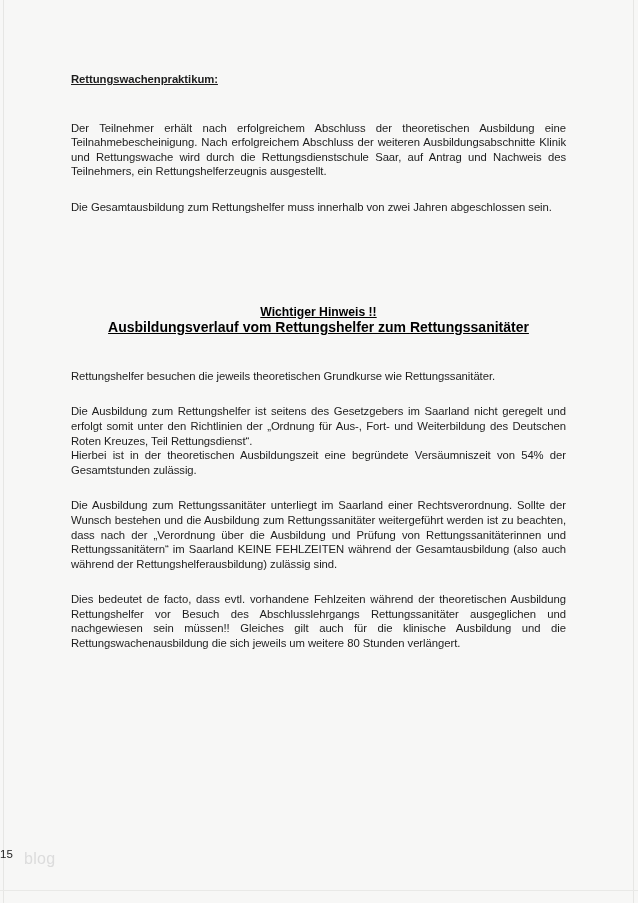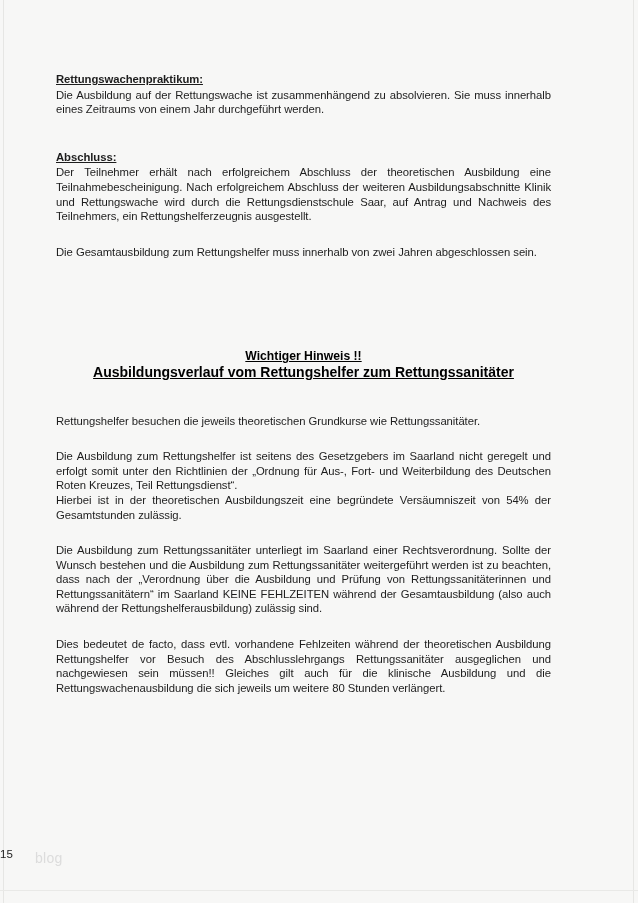--- a/index.html
+++ b/index.html
@@ -41,21 +41,21 @@
     position: absolute;
     left: 0;
     top: 890px;
     width: 638px;
     height: 1px;
     background: #e9e9e7;
   }
 
   .content {
     position: absolute;
-    left: 56px;
+    left: 71px;
     top: 72px;
     width: 495px;
   }
 
   .section {
     margin-bottom: 0;
   }
 
   .sub-heading {
     font-size: 11.3px;
@@ -96,23 +96,23 @@
 
   .footer {
     position: absolute;
     left: 0;
     top: 846px;
     width: 638px;
     height: 24px;
   }
   .footer-watermark {
     position: absolute;
-    left: 35px;
+    left: 24px;
     top: 4px;
-    font-size: 14px;
+    font-size: 16px;
     color: #dcdcdc;
     letter-spacing: 0.3px;
   }
   .footer-pageno {
     position: absolute;
     left: 0;
     top: 2px;
     width: 566px;
     font-size: 11.5px;
     color: #1d1d1d;
@@ -124,27 +124,25 @@
 <div class="page">
 
   <div class="page-edge-left"></div>
   <div class="page-edge-right"></div>
   <div class="page-edge-bottom"></div>
 
   <div class="content">
 
     <div class="section">
       <div class="sub-heading">Rettungswachenpraktikum:</div>
-      <p class="body">Die Ausbildung auf der Rettungswache ist zusammenhängend zu absolvieren. Sie muss innerhalb eines Zeitraums von einem Jahr durchgeführt werden.</p>
     </div>
 
     <div class="gap-lg"></div>
 
     <div class="section">
-      <div class="sub-heading">Abschluss:</div>
       <p class="body">Der Teilnehmer erhält nach erfolgreichem Abschluss der theoretischen Ausbildung eine Teilnahmebescheinigung. Nach erfolgreichem Abschluss der weiteren Ausbildungsabschnitte Klinik und Rettungswache wird durch die Rettungsdienstschule Saar, auf Antrag und Nachweis des Teilnehmers, ein Rettungshelferzeugnis ausgestellt.</p>
       <div class="gap-md"></div>
       <p class="body">Die Gesamtausbildung zum Rettungshelfer muss innerhalb von zwei Jahren abgeschlossen sein.</p>
     </div>
 
     <div class="gap-xl"></div>
 
     <div class="notice-heading">
       <div>
         <span class="u">Wichtiger Hinweis !!</span>

